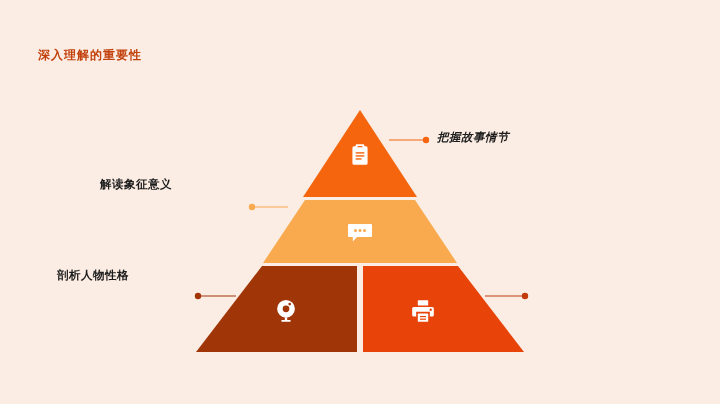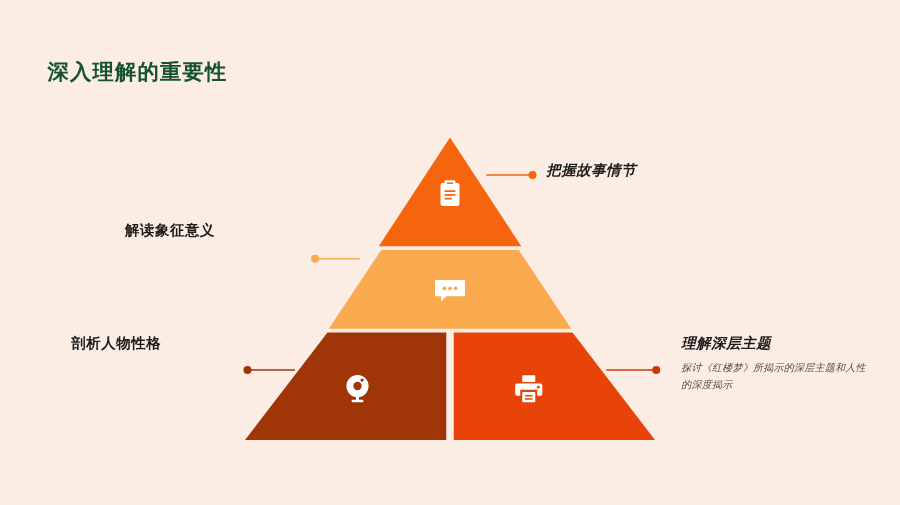--- a/index.html
+++ b/index.html
@@ -31,23 +31,23 @@
   }
   .main-title {
     font-size: 21px;
     font-weight: bold;
     color: #1B1B1B;
     letter-spacing: 1px;
     line-height: 1.2;
     margin: 0;
   }
   .sub-title {
-    font-size: 17px;
+    font-size: 12px;
     font-weight: bold;
-    color: #14532d;
+    color: #c2410c;
     letter-spacing: 1px;
     line-height: 1.2;
     margin: 20px 0 0 0;
   }
 
   
   #pyramid-svg {
     position: absolute;
     left: 0;
     top: 0;
@@ -82,21 +82,21 @@
     font-size: 8px;
     color: #5B4A42;
     line-height: 1.65;
     margin: 0;
     letter-spacing: 0.2px;
   }
   .callout.right { text-align: left; font-style: italic; }
   .callout.left  { text-align: left; }
 
   #callout-top-right  { left: 437px; top: 130px; width: 150px; }
-  #callout-mid-left   { left: 100px; top: 178px; width: 148px; }
+  #callout-mid-left   { left: 100px; top: 178px; width: 148px; font-family: Liberation Mono, monospace; }
   #callout-bot-left   { left: 40px;  top: 268px; width: 150px; margin-left: 17px; }
   #callout-bot-right  { left: 545px; top: 268px; width: 152px; }
 </style>
 </head>
 <body>
 
 <div id="slide">
 
   <div class="title-block">
     <h2 class="sub-title">深入理解的重要性</h2>
@@ -176,18 +176,14 @@
   </div>
 
   <div class="callout left" id="callout-mid-left">
     <p class="c-title">解读象征意义</p>
   </div>
 
   <div class="callout left" id="callout-bot-left">
     <p class="c-title">剖析人物性格</p>
   </div>
 
-  <div class="callout right" id="callout-bot-right">
-    <p class="c-title">理解深层主题</p>
-    <p class="c-desc">探讨《红楼梦》所揭示的深层主题和人性的深度揭示</p>
-  </div>
 
 </div>
 
 </body></html>

